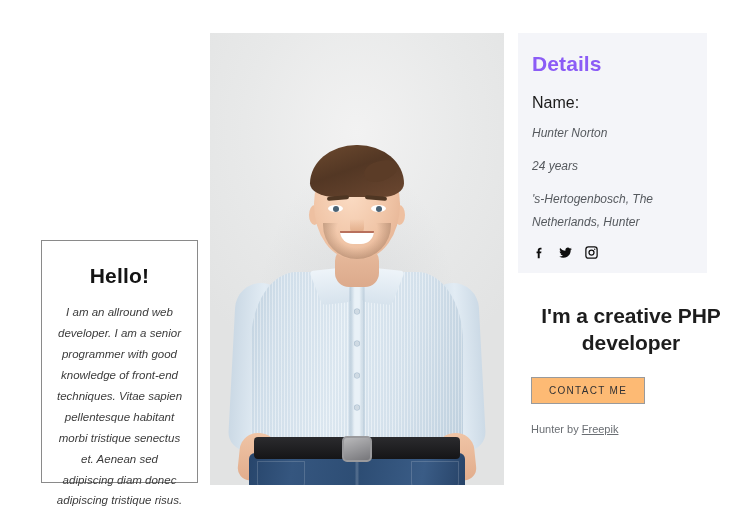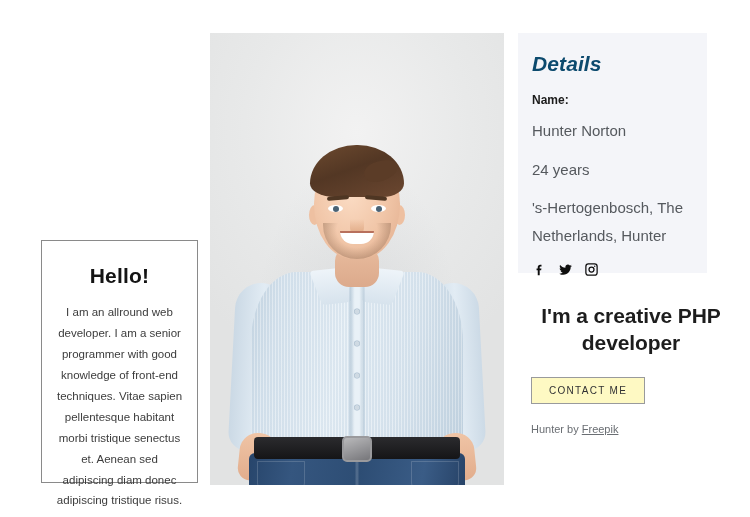--- a/index.html
+++ b/index.html
@@ -42,20 +42,21 @@
     letter-spacing: 0.2px;
     margin: 0 0 14px 0;
     line-height: 1.2;
   }
   .hello-body {
     font-size: 11.5px;
     line-height: 1.82;
     color: #3c3c3c;
     text-align: center;
     margin: 0;
+    font-style: italic;
   }
 
   
   .photo {
     position: absolute;
     left: 210px;
     top: 33px;
     width: 294px;
     height: 452px;
     overflow: hidden;
@@ -296,38 +297,38 @@
     top: 33px;
     width: 189px;
     height: 240px;
     background: #f4f5f9;
     box-sizing: border-box;
     padding: 18px 14px 0 14px;
   }
   .details-title {
     font-size: 21px;
     font-weight: bold;
-    color: #0c4a6e;
+    color: #8b5cf6;
     margin: 0 0 17px 0;
     letter-spacing: 0.1px;
     line-height: 1.2;
-    font-style: italic;
   }
   .detail-label {
-    font-size: 12px;
-    font-weight: bold;
+    font-size: 16px;
+    font-weight: normal;
     color: #1b1b1b;
     margin: 0 0 8px 0;
     line-height: 1.3;
   }
   .detail-value {
-    font-size: 15px;
+    font-size: 12px;
     color: #55595e;
     margin: 0 0 11px 0;
     line-height: 1.85;
+    font-style: italic;
   }
   .socials {
     display: flex;
     gap: 11px;
     align-items: center;
     margin-top: 12px;
   }
   .social-ico {
     width: 15px;
     height: 15px;
@@ -350,21 +351,21 @@
     font-weight: 600;
     color: #1d1d1d;
     line-height: 1.28;
     margin: 0 0 20px 0;
     letter-spacing: -0.1px;
     text-align: center;
   }
   .contact-btn {
     display: inline-block;
     border: 1px solid #999a9c;
-    background: #fef9c3;
+    background: #fdba74;
     color: #303033;
     font-size: 10px;
     letter-spacing: 1.3px;
     padding: 8px 17px 7px 17px;
     font-family: "Liberation Sans", sans-serif;
     cursor: pointer;
     line-height: 1;
   }
   .credit {
     margin-top: 18px;

